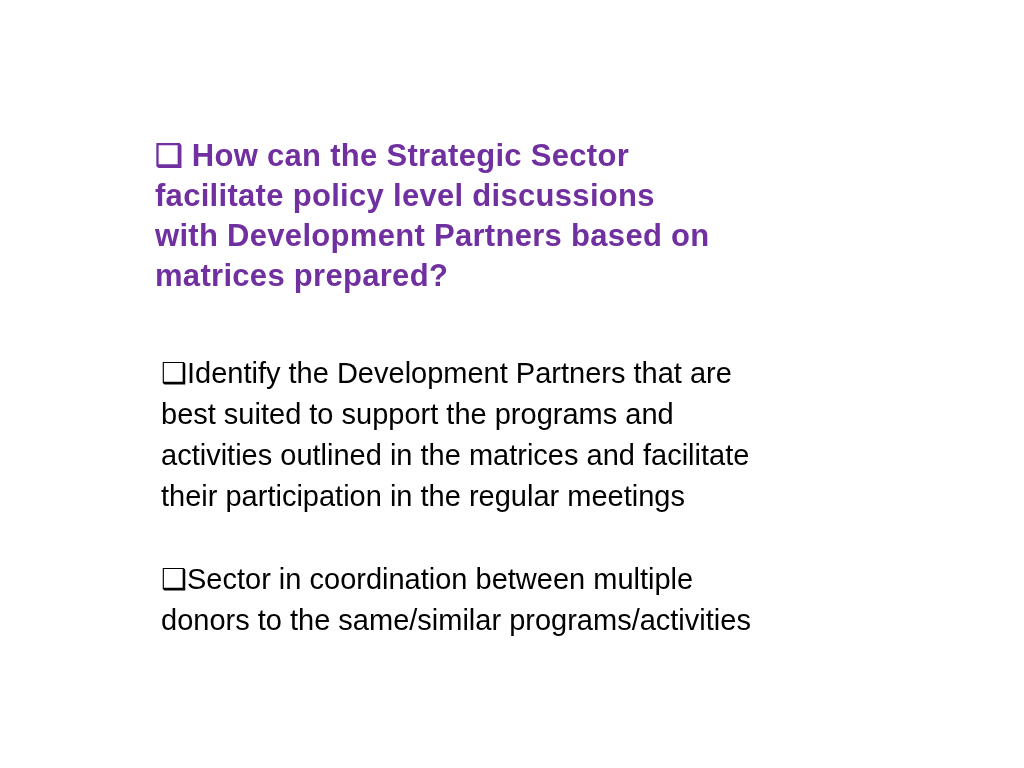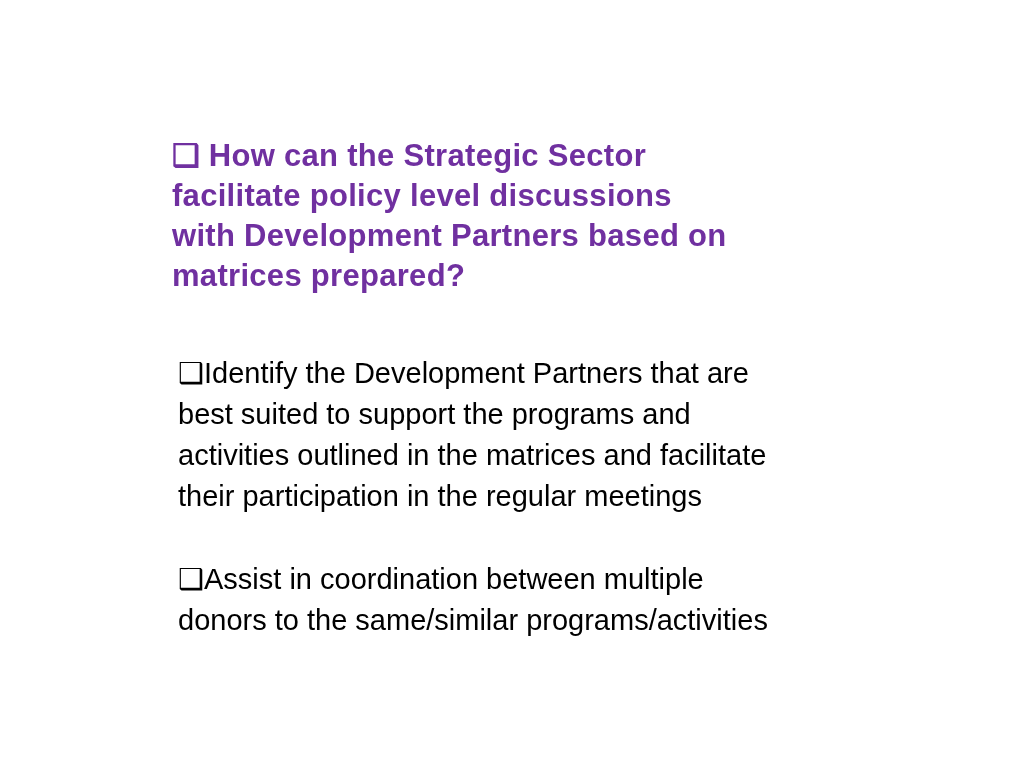--- a/index.html
+++ b/index.html
@@ -15,21 +15,21 @@
   }
   .slide {
     position: relative;
     width: 1024px;
     height: 768px;
     background: #ffffff;
     box-sizing: border-box;
   }
   .content-body {
     position: absolute;
-    left: 172px;
+    left: 155px;
     top: 136px;
     width: 720px;
   }
 
   
   .heading-block {
     margin: 0 0 0 0;
   }
   .heading-text {
     margin: 0;
@@ -82,19 +82,19 @@
     </div>
 
     <div class="body-block">
       <p class="body-paragraph para-one"><span class="bullet-glyph">❑</span><span>Identify the Development Partners that are
 best suited to support the programs and
 activities outlined in the matrices and facilitate
 their participation in the regular meetings</span></p>
     </div>
 
     <div class="body-block">
-      <p class="body-paragraph para-two"><span class="bullet-glyph">❑</span><span>Assist in coordination between multiple
+      <p class="body-paragraph para-two"><span class="bullet-glyph">❑</span><span>Sector in coordination between multiple
 donors to the same/similar programs/activities</span></p>
     </div>
 
   </div>
 
 </div>
 
 </body></html>

